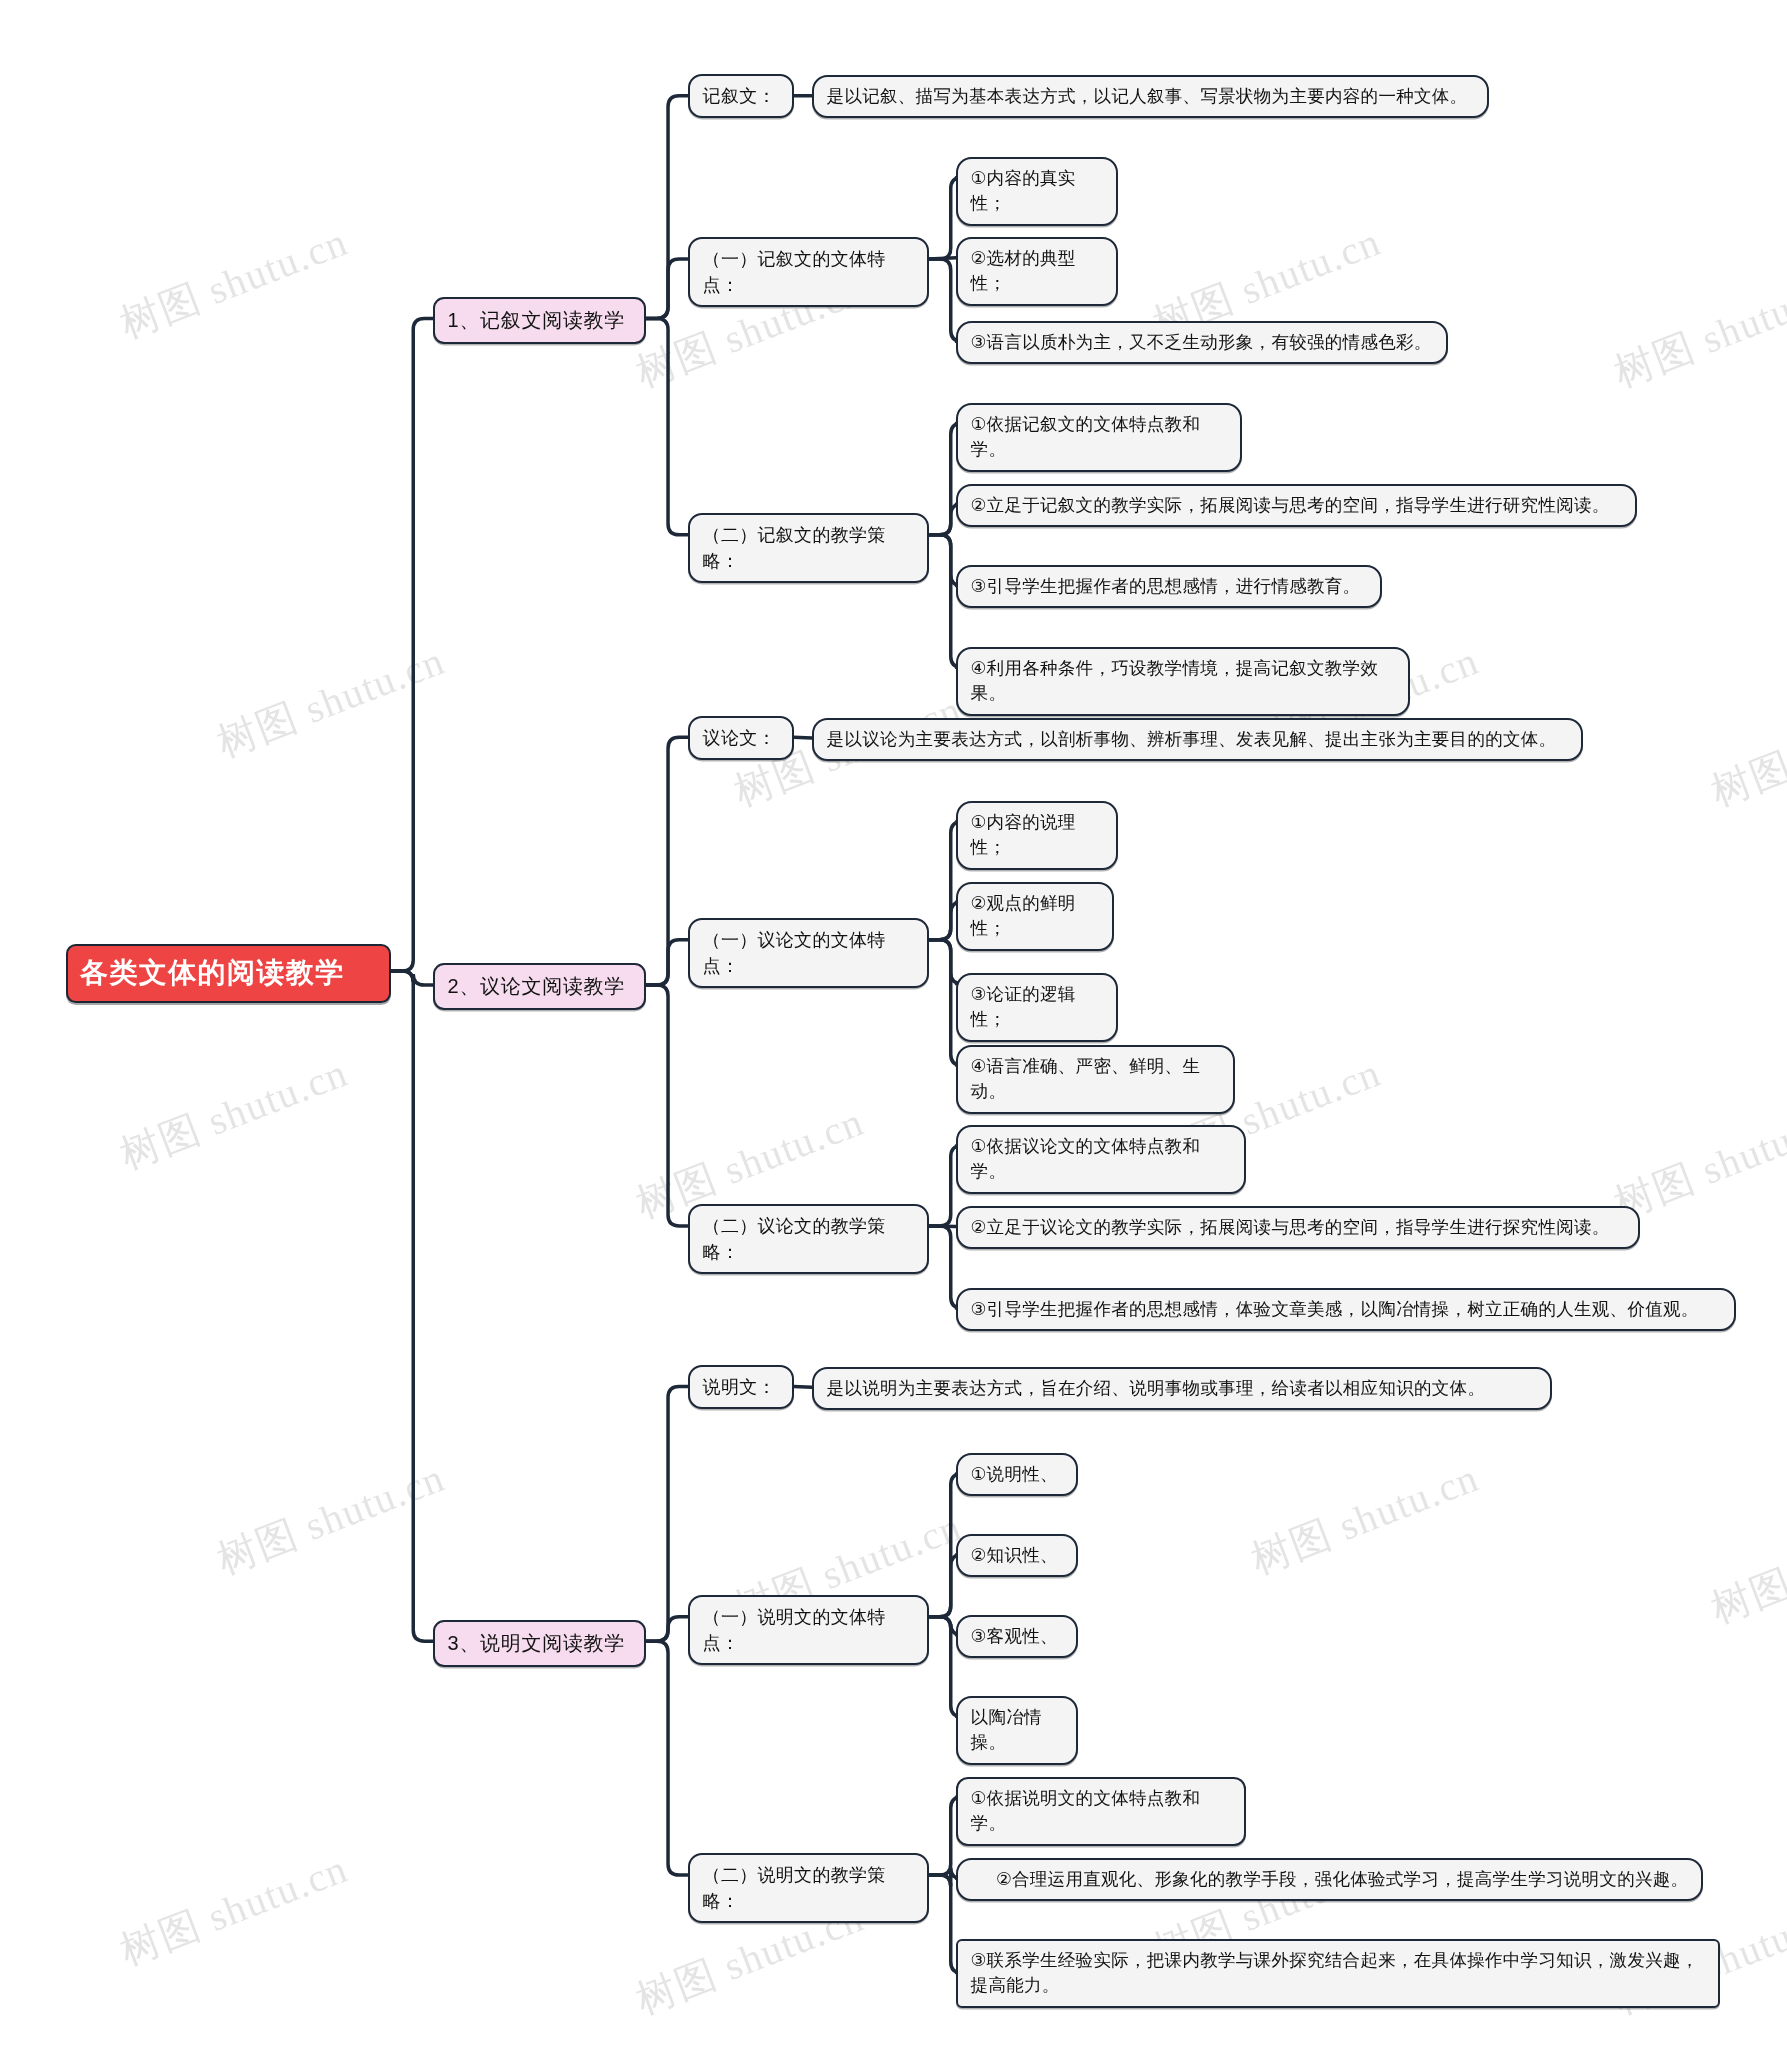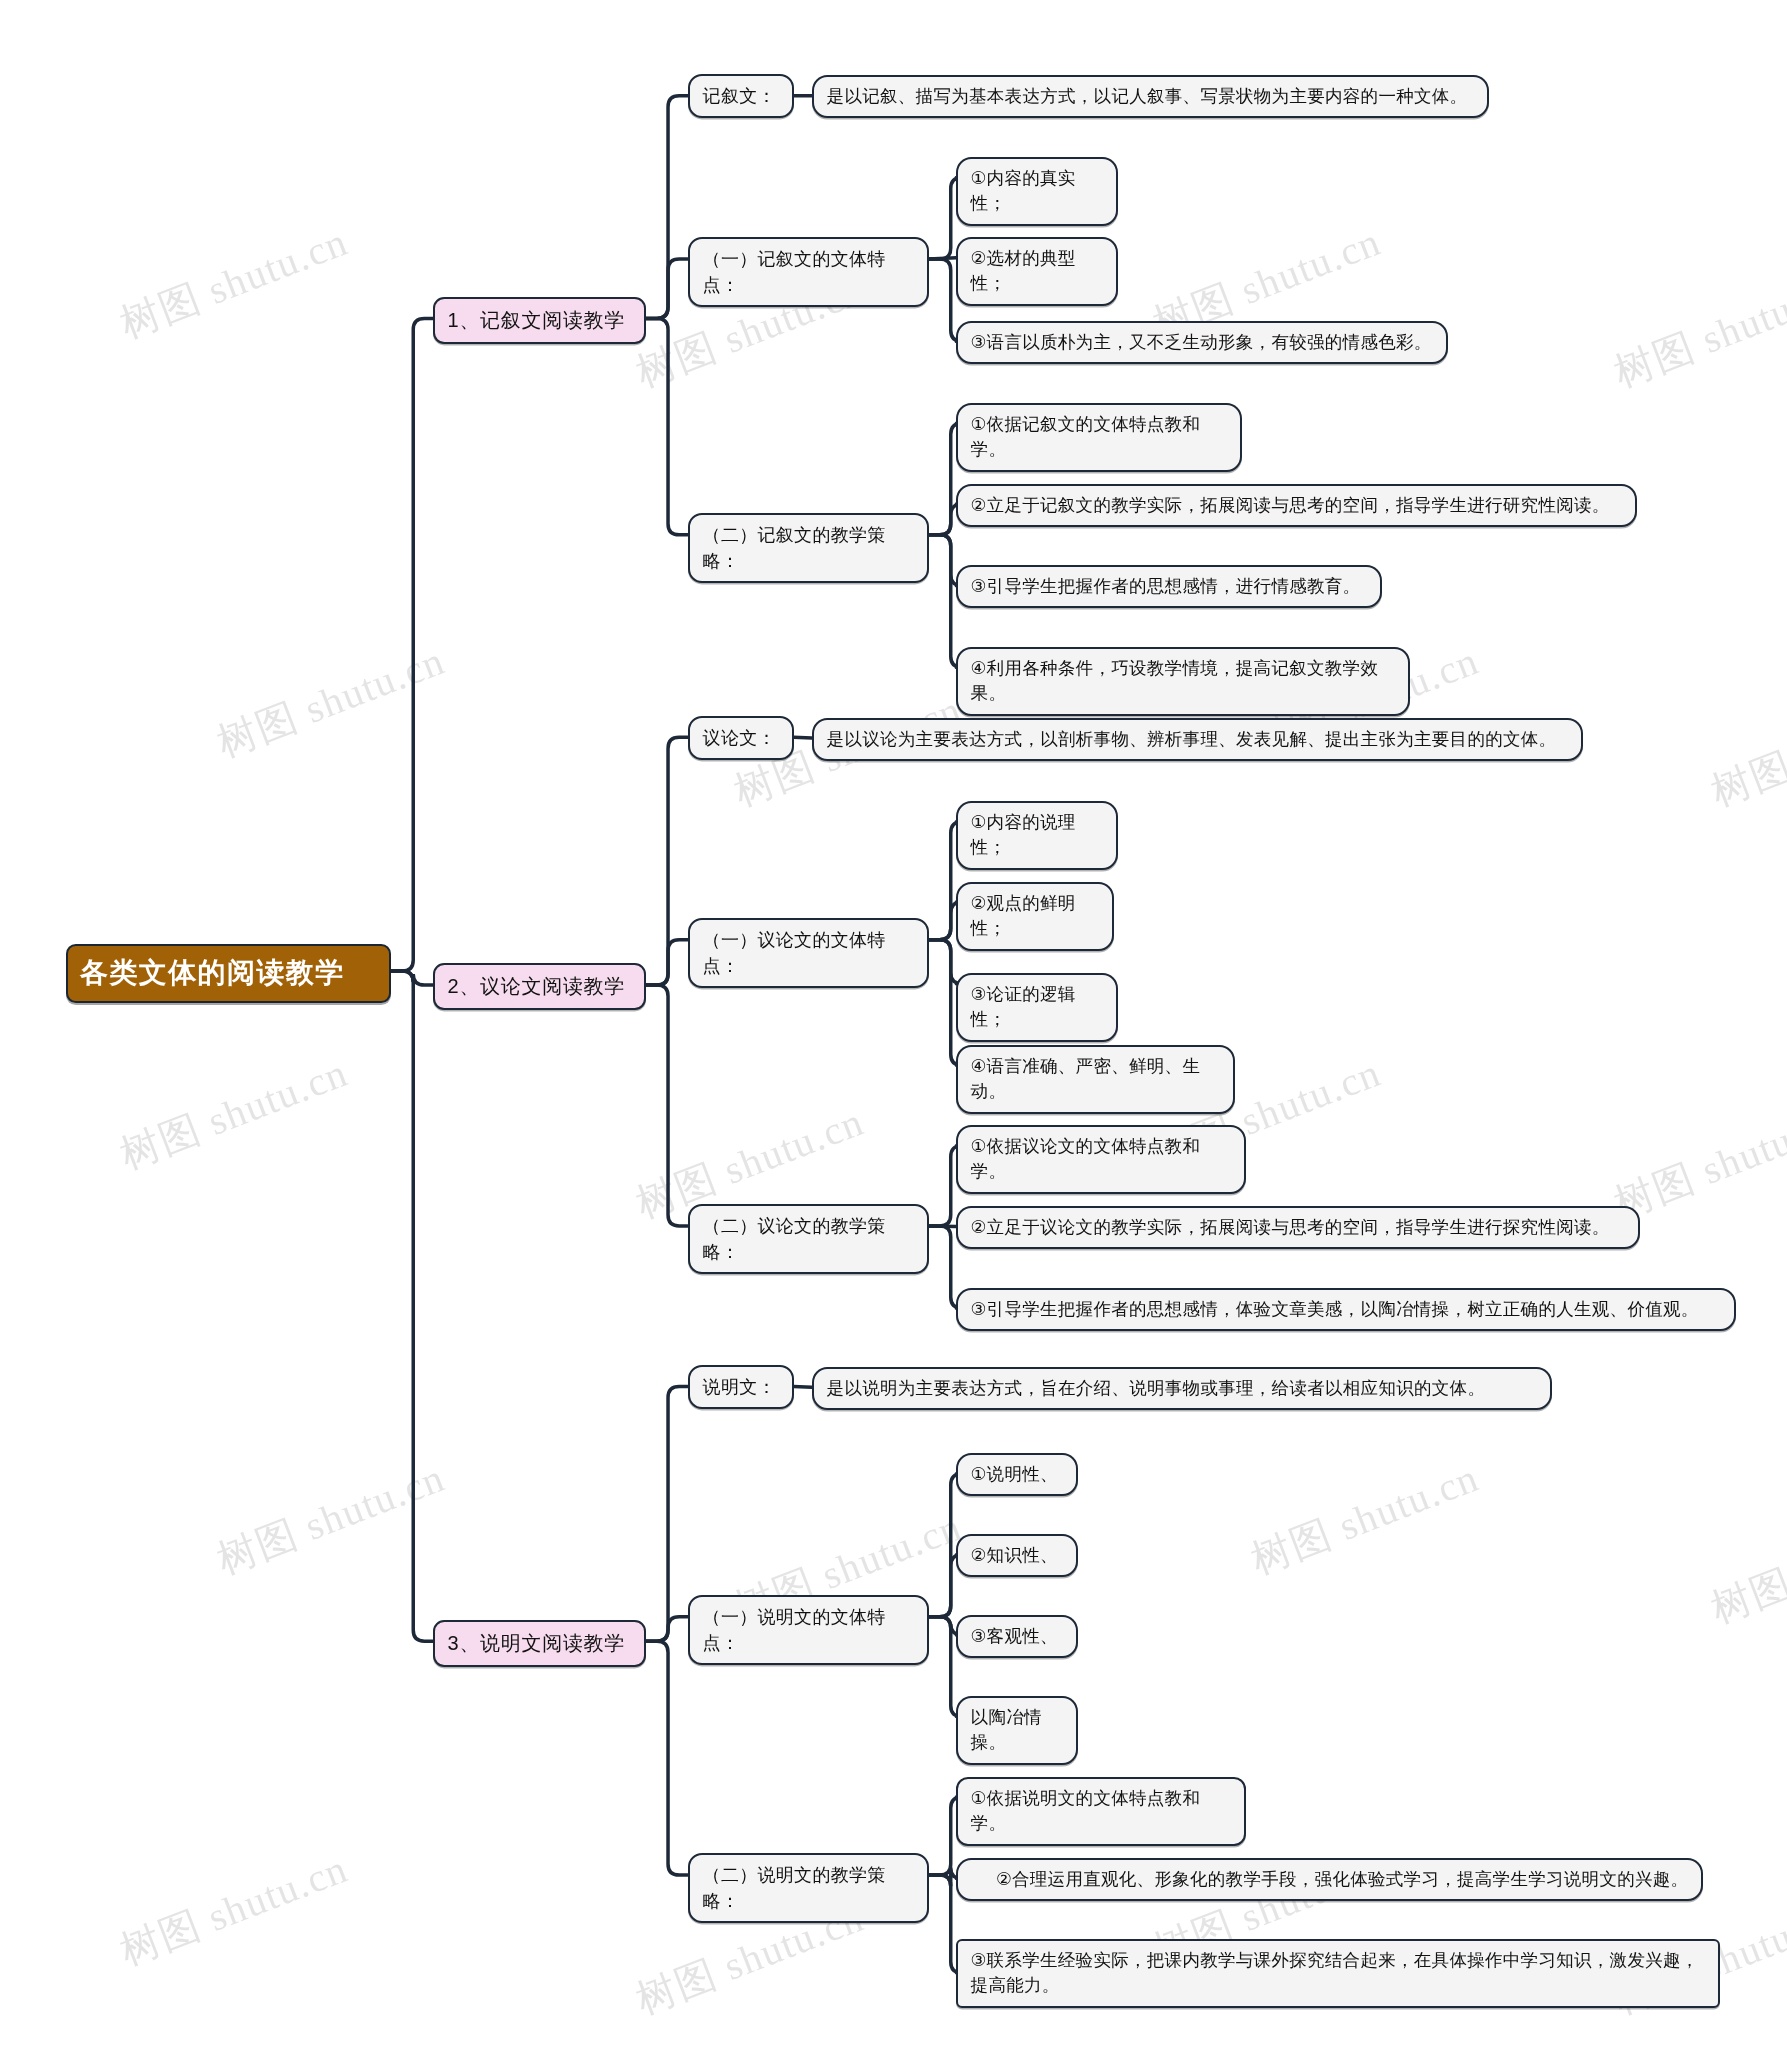--- a/index.html
+++ b/index.html
@@ -36,21 +36,21 @@
     border:2.1px solid #1d2838;
     background:#f4f4f4;
     color:#121212;
     padding:7px 12.6px;
     line-height:1.45;
     font-size:17.5px;
     letter-spacing:0.3px;
     box-shadow:0 1.4px 0 rgba(0,0,0,.30);
   }
   .node.root{
-    background:#a16207;
+    background:#ef4444;
     color:#ffffff;
     border:2.1px solid #1b2635;
     border-radius:9.8px;
     font-size:28px;
     font-weight:600;
     letter-spacing:1.4px;
     justify-content:center;
     box-shadow:0 2.1px 0 rgba(0,0,0,.35);
     padding-left:12px;
   }

